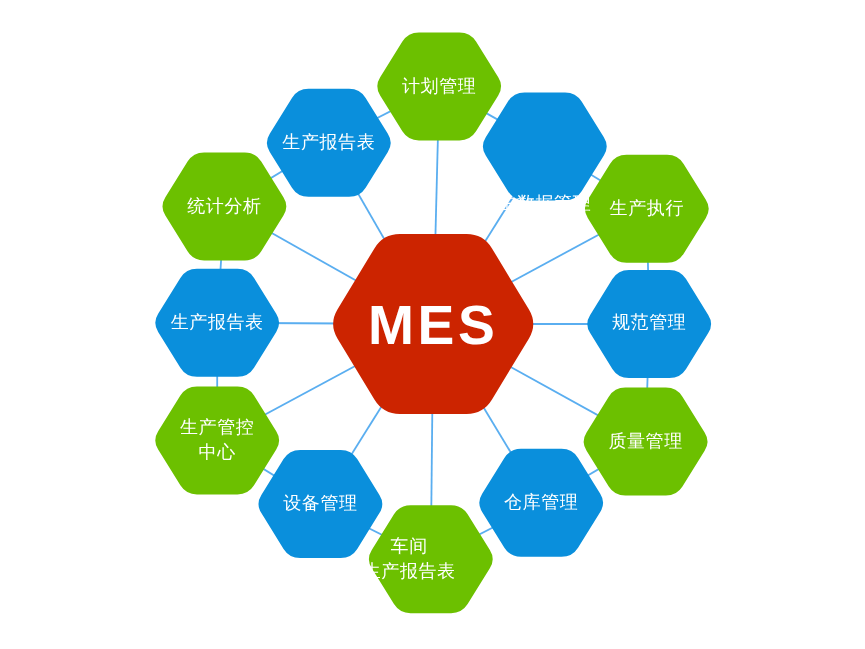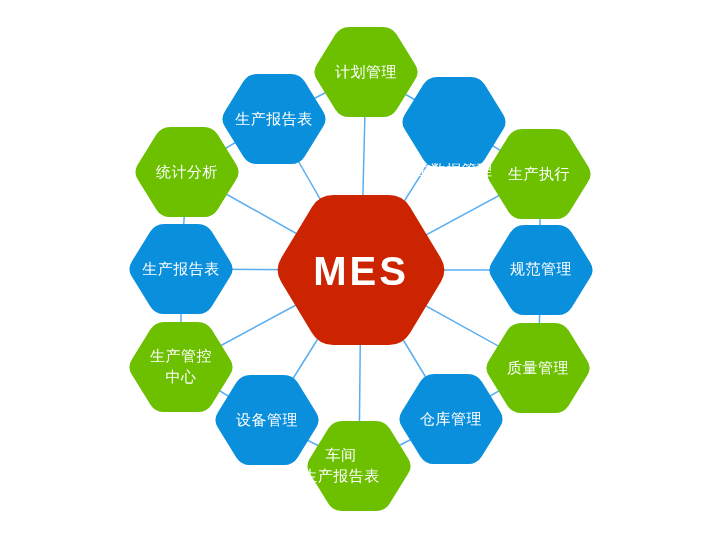--- a/index.html
+++ b/index.html
@@ -30,21 +30,21 @@
       letter-spacing: 0.5px;
       transform: translate(-50%, -50%);
       white-space: nowrap;
       pointer-events: none;
     }
     .center-label {
       position: absolute;
       color: #ffffff;
       font-family: "Liberation Sans", "DejaVu Sans", sans-serif;
       font-weight: bold;
-      font-size: 40px;
+      font-size: 46px;
       letter-spacing: 3px;
       transform: translate(-50%, -50%);
       white-space: nowrap;
       pointer-events: none;
     }
   </style>
 </head>
 <body>
 
 <div id="diagram">

